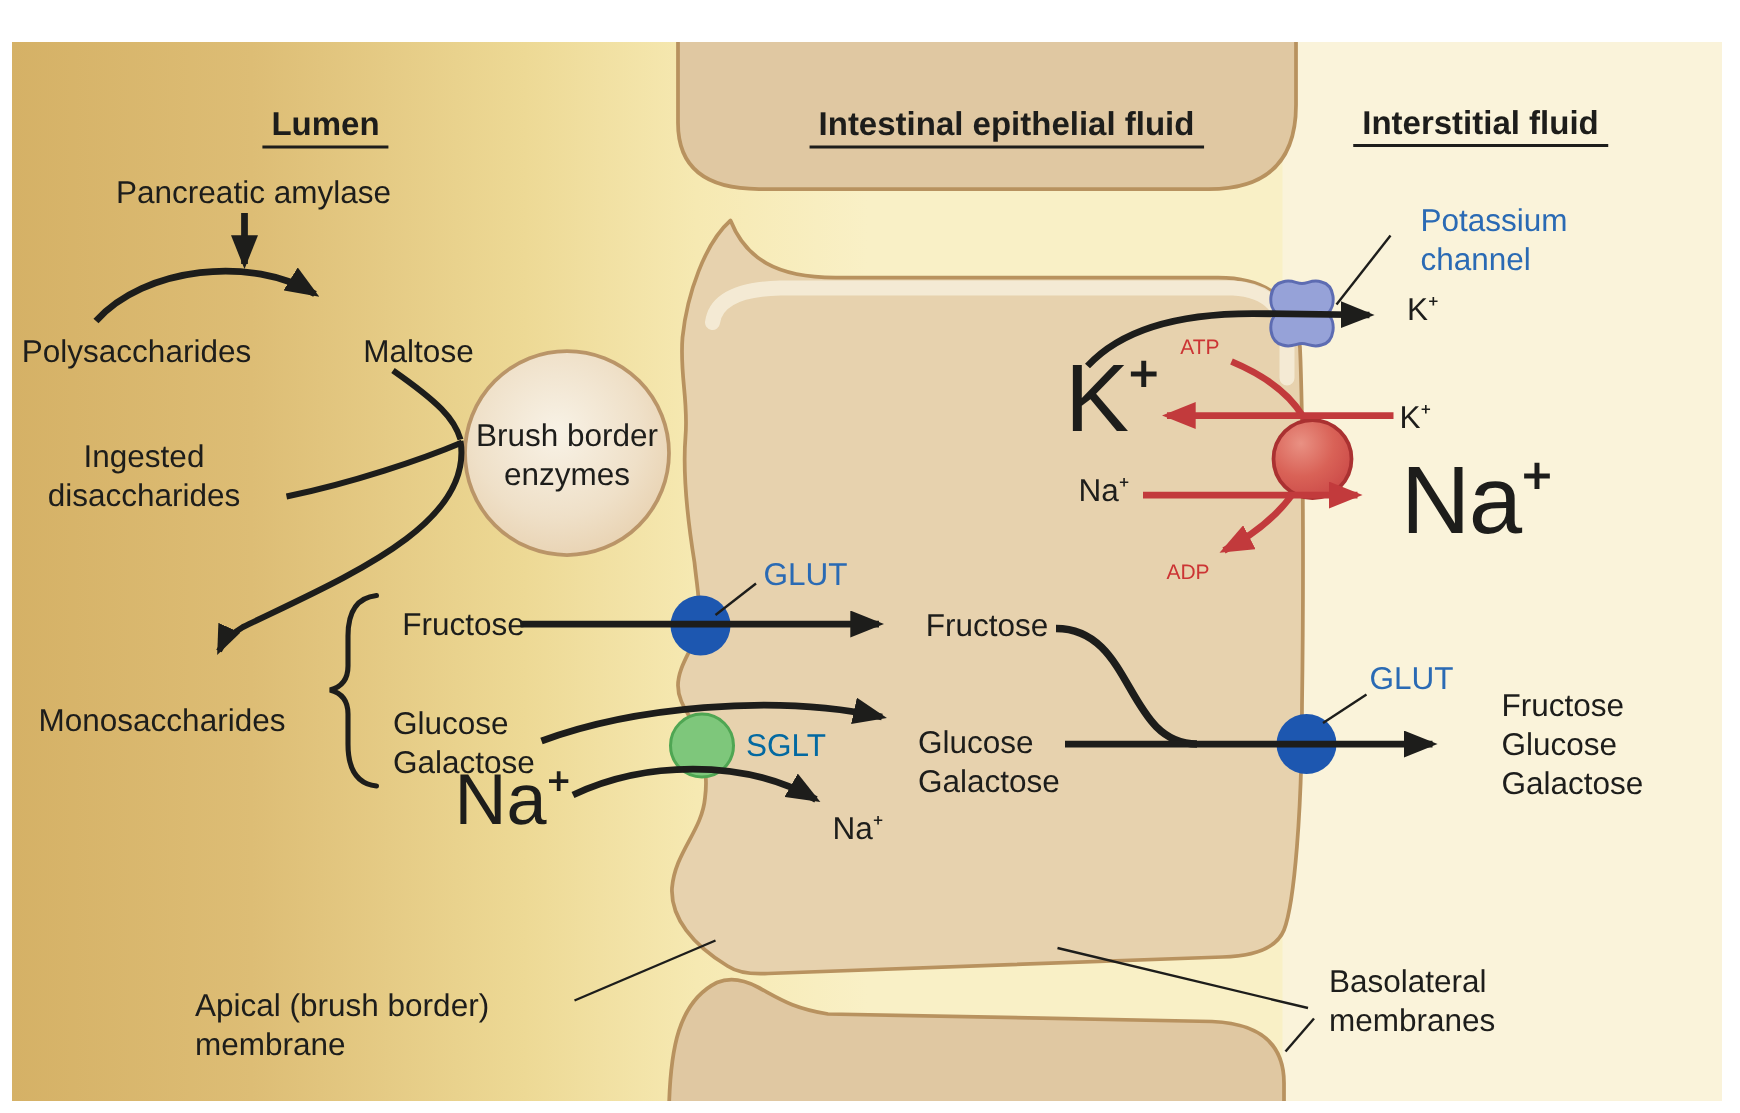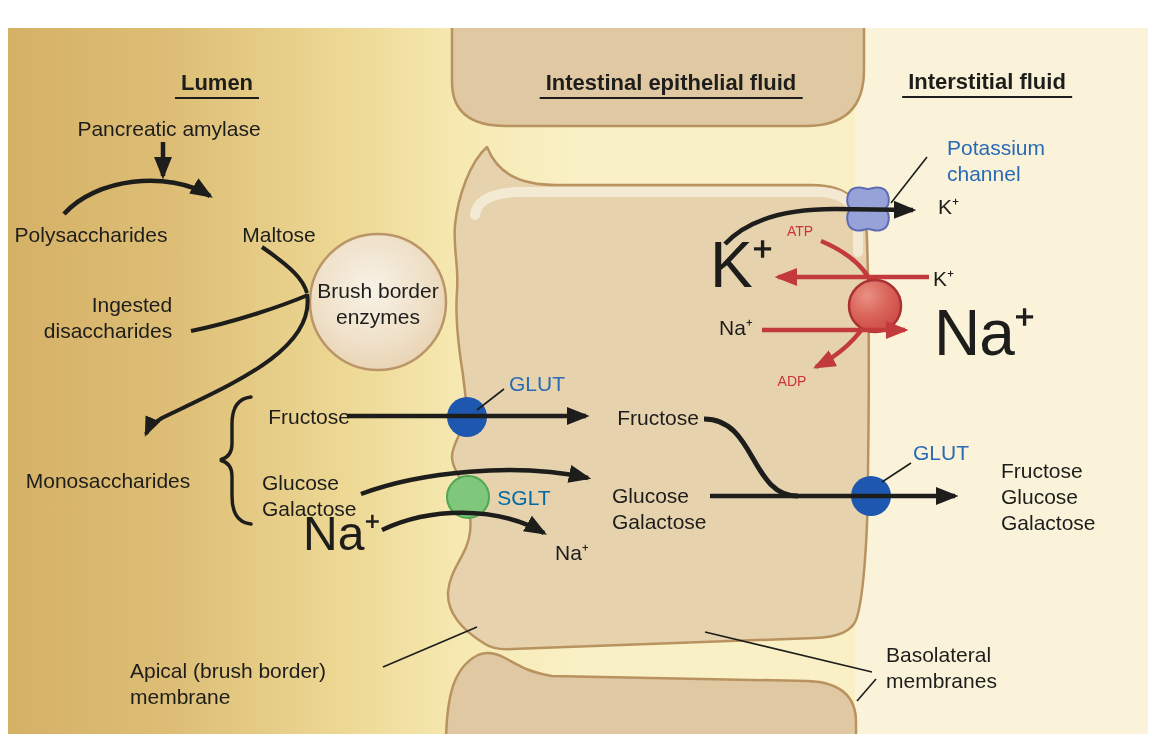--- a/index.html
+++ b/index.html
@@ -100,21 +100,21 @@
   </g>
 </svg>
 
 <div class="lbl c hdr" style="left:217px;top:70px;">Lumen</div>
 <div class="lbl c hdr" style="left:671px;top:70px;">Intestinal epithelial fluid</div>
 <div class="lbl c hdr" style="left:987px;top:69px;">Interstitial fluid</div>
 
 <div class="lbl c" style="left:169px;top:116px;">Pancreatic amylase</div>
 <div class="lbl c" style="left:91px;top:222px;">Polysaccharides</div>
 <div class="lbl c" style="left:241px;top:222px;margin-left:38px;">Maltose</div>
-<div class="lbl c" style="left:108px;top:292px;text-align:right;">
+<div class="lbl c" style="left:96px;top:292px;">
   <div>Ingested</div>
   <div>disaccharides</div>
 </div>
 <div class="lbl c" style="left:378px;top:278px;">
   <div>Brush border</div>
   <div>enzymes</div>
 </div>
 <div class="lbl c" style="left:108px;top:468px;">Monosaccharides</div>
 <div class="lbl c" style="left:309px;top:404px;">Fructose</div>
 <div class="lbl" style="left:262px;top:470px;">

